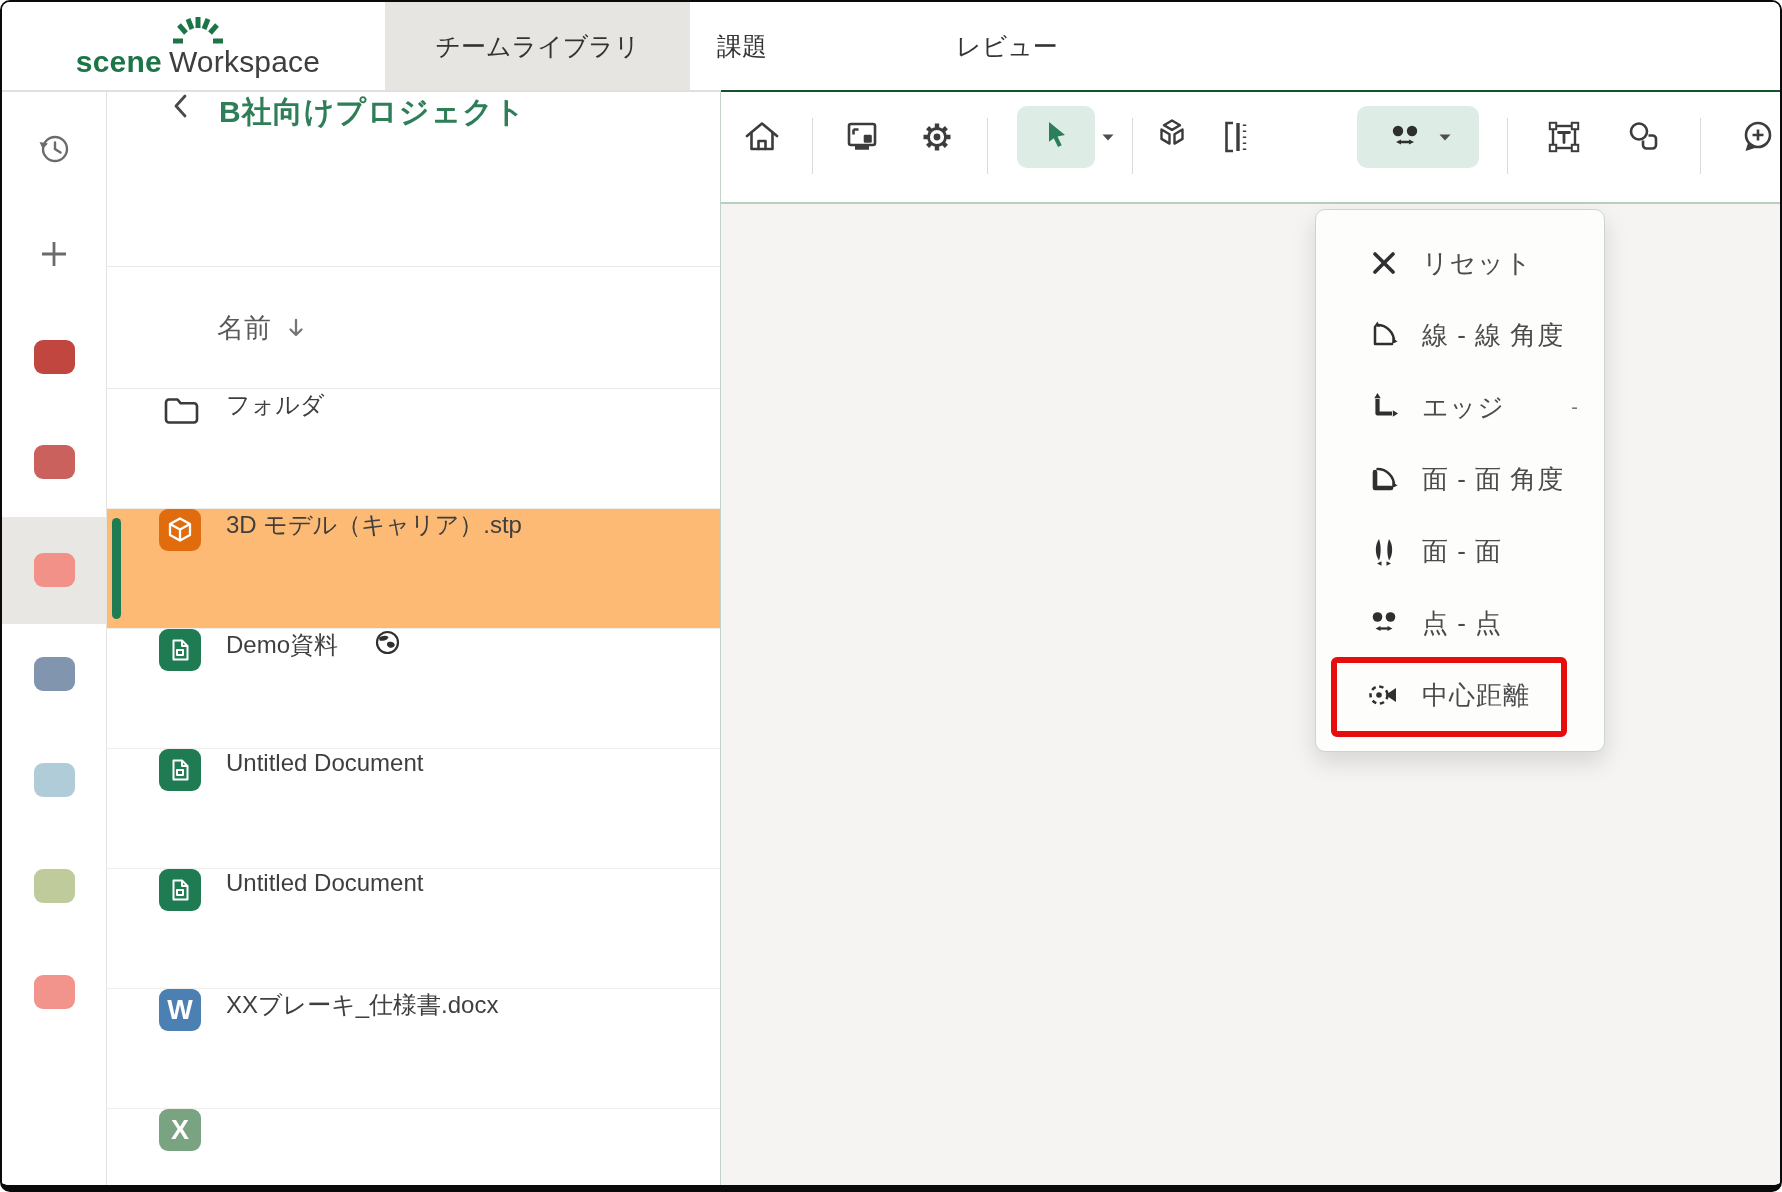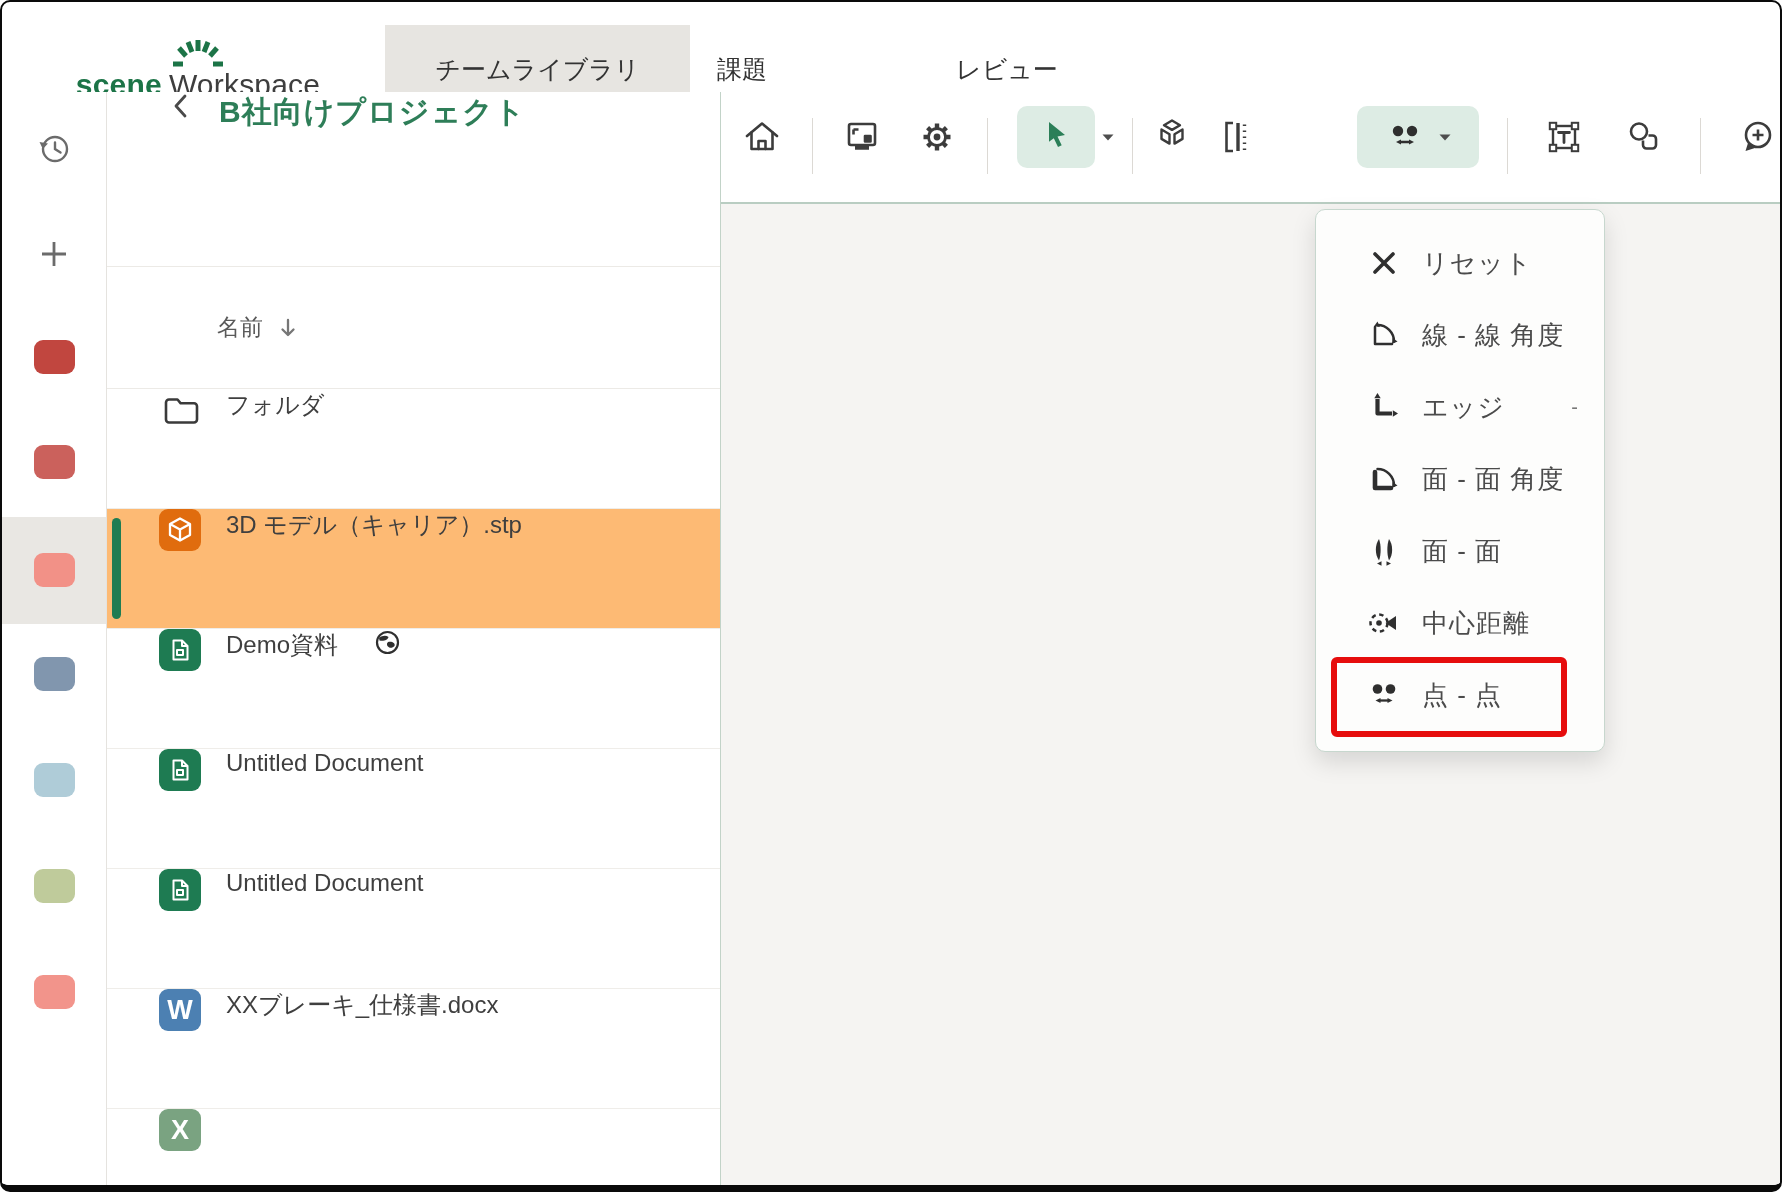--- a/index.html
+++ b/index.html
@@ -4,21 +4,21 @@
 <style>
   * { margin:0; padding:0; box-sizing:border-box; }
   html,body { background:#fff; }
   body { font-family:"Liberation Sans","DejaVu Sans",sans-serif; color:#3c3c3c; }
 
   .screen { position:relative; width:1782px; height:1192px; background:#fff;
             border:2px solid #0a0a0a; border-bottom-width:7px; border-radius:10px; overflow:hidden; }
 
   
   .topnav { position:absolute; left:0; top:0; width:100%; height:90px; background:#fff;
-            border-bottom:2px solid #14532d;margin-top:23px; }
+            border-bottom:2px solid #14532d; }
   .topnav .nav-border-left { position:absolute; left:0; bottom:-2px; width:719px; height:2px; background:#e2e0dc; }
   .logo { position:absolute; left:76px; top:6px; width:240px; height:78px;
           display:flex; flex-direction:column; align-items:center; justify-content:center; }
   .logo-rays { height:30px; }
   .logo-text { font-size:30px; letter-spacing:.2px; white-space:nowrap; }
   .logo-text .brand { color:#1c7447; font-weight:bold; }
   .logo-text .suffix { color:#3e3e3e; font-weight:400; margin-left:7px; }
   .tab { position:absolute; top:0; height:88px; display:flex; align-items:center; justify-content:center;
          font-size:25px; color:#333; cursor:default; }
   .tab.active { background:#e7e5e1; }
@@ -31,21 +31,21 @@
   .swatch { width:41px; height:34px; border-radius:9px; }
 
   
   .panel { position:absolute; left:105px; top:90px; width:614px; height:1102px; background:#fff;
            border-right:1.5px solid #c2d3c8; overflow:hidden; }
   .panel-header { position:absolute; left:0; top:0; width:100%; height:175px;
                   border-bottom:1px solid #eceae6; display:flex; align-items:flex-start; padding-left:62px; }
   .panel-title { color:#2e7e58; font-size:30px; font-weight:bold; margin-left:26px; letter-spacing:1px; }
   .colhead { position:absolute; left:0; top:175px; width:100%; height:122px;
              border-bottom:1px solid #eceae6; display:flex; align-items:center; padding-left:110px; }
-  .colhead-label { font-size:23px; color:#5a5a5a; }
+  .colhead-label { font-size:27px; color:#5a5a5a; }
   .rows { position:absolute; left:0; top:297px; width:100%; }
   .file-row { position:relative; height:120px; border-bottom:1px solid #efede9;
               display:flex; align-items:flex-start; padding-left:52px; }
   .file-row.selected { background:#fdba74; }
   .file-row.selected .sel-bar { position:absolute; left:5px; top:9px; bottom:9px; width:9px;
               border-radius:5px; background:#1f7c52; }
   .file-icon { width:42px; height:42px; border-radius:9px; flex:none;
                display:flex; align-items:center; justify-content:center; }
   .file-icon.plain { background:transparent; }
   .file-letter { color:#fff; font-size:27px; font-weight:bold; }
@@ -437,39 +437,39 @@
             <path d="M10 29.5 l4.5 -2.3 v4.6 Z" fill="#2f2f2f"></path>
             <path d="M24 29.5 l-4.5 -2.3 v4.6 Z" fill="#2f2f2f"></path>
           </svg>
         </span>
         <span class="menu-label">面 - 面</span>
       </div>
 
       <div class="menu-item">
         <span class="menu-icon">
           <svg width="34" height="34" viewBox="0 0 34 34">
-            <circle cx="12" cy="17" r="8.5" fill="none" stroke="#2f2f2f" stroke-width="2.5" stroke-dasharray="4.4 3.6"></circle>
-            <circle cx="12" cy="17" r="2.8" fill="#2f2f2f"></circle>
-            <path d="M29 10 V24 L18.5 17 Z" fill="#2f2f2f"></path>
-          </svg>
-        </span>
-        <span class="menu-label">中心距離</span>
-      </div>
-
-      <div class="menu-item">
-        <span class="menu-icon">
-          <svg width="34" height="34" viewBox="0 0 34 34">
             <circle cx="10.5" cy="11" r="4.8" fill="#2f2f2f"></circle>
             <circle cx="23.5" cy="11" r="4.8" fill="#2f2f2f"></circle>
             <path d="M13 22.5 H21" fill="none" stroke="#2f2f2f" stroke-width="2.3"></path>
             <path d="M8.5 22.5 l5 -2.6 v5.2 Z" fill="#2f2f2f"></path>
             <path d="M25.5 22.5 l-5 -2.6 v5.2 Z" fill="#2f2f2f"></path>
           </svg>
         </span>
         <span class="menu-label">点 - 点</span>
       </div>
 
+      <div class="menu-item">
+        <span class="menu-icon">
+          <svg width="34" height="34" viewBox="0 0 34 34">
+            <circle cx="12" cy="17" r="8.5" fill="none" stroke="#2f2f2f" stroke-width="2.5" stroke-dasharray="4.4 3.6"></circle>
+            <circle cx="12" cy="17" r="2.8" fill="#2f2f2f"></circle>
+            <path d="M29 10 V24 L18.5 17 Z" fill="#2f2f2f"></path>
+          </svg>
+        </span>
+        <span class="menu-label">中心距離</span>
+      </div>
+
       <div class="annotation-rect" style="border-color: rgb(230, 13, 13);"></div>
     </div>
 
   </section>
 
 </div>
 
 </body></html>

